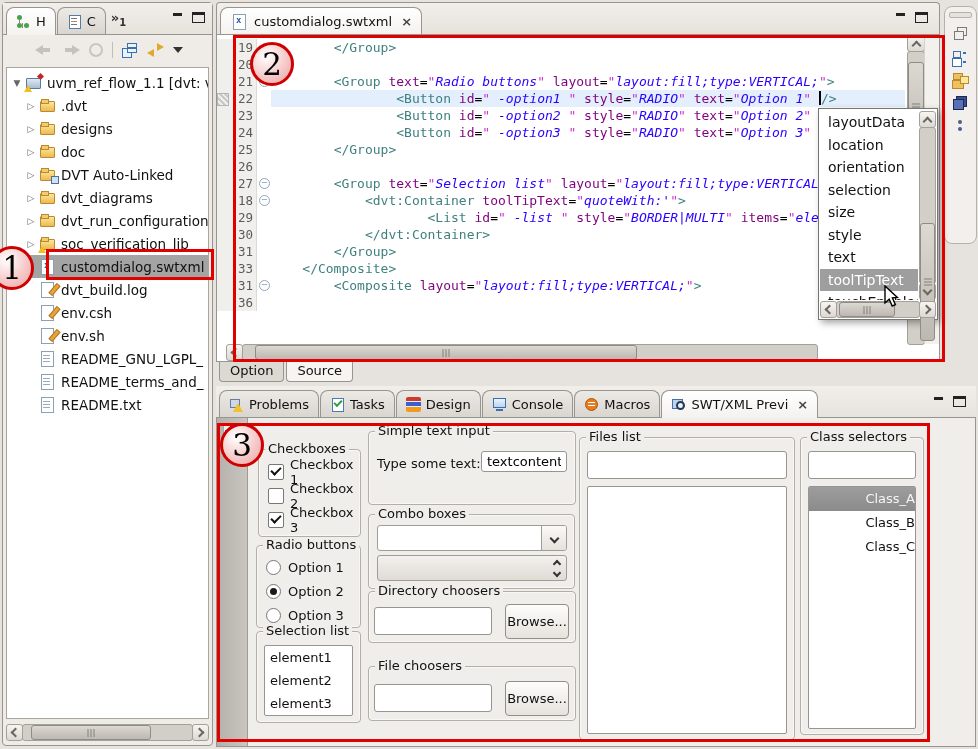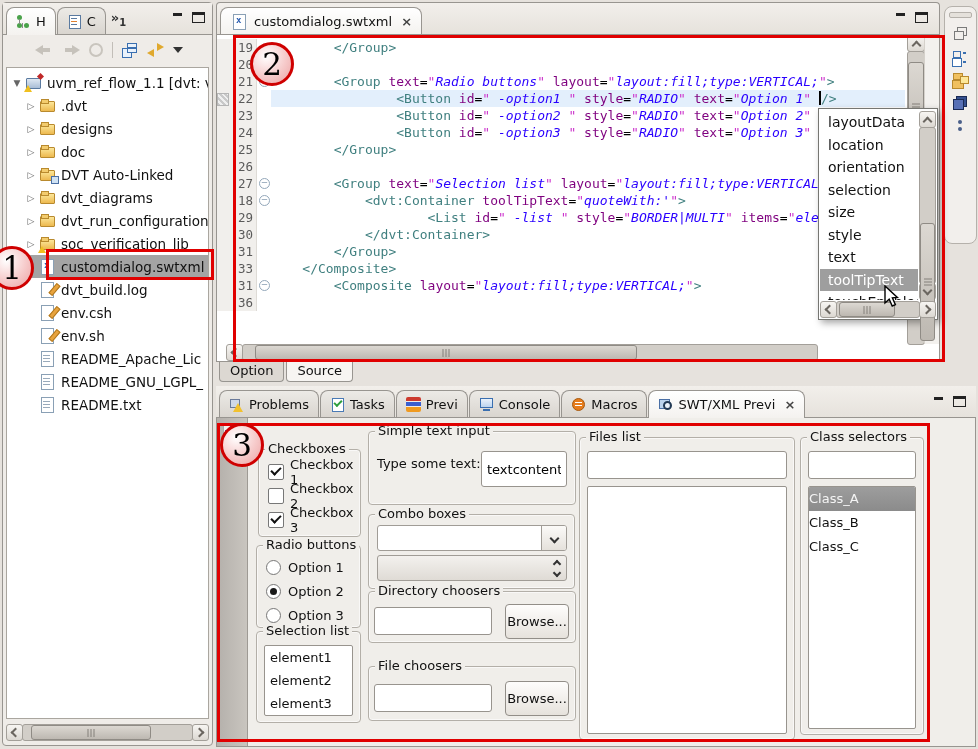--- a/index.html
+++ b/index.html
@@ -147,21 +147,21 @@
   .gtitle{position:absolute;top:-9px;left:6px;background:#f0eeea;padding:0 3px;font-size:13px;white-space:nowrap}
   .cbrow,.rbrow{display:flex;align-items:center;height:24px}
   .cb{width:14px;height:14px;border:1px solid #777;border-radius:2px;background:#fff;margin:0 6px 0 9px;position:relative;flex:none}
   .cb.on::after{content:"";position:absolute;left:2px;top:2px;width:8px;height:4px;border-left:2px solid #111;border-bottom:2px solid #111;transform:rotate(-45deg)}
   .rb{width:13px;height:13px;border:1px solid #777;border-radius:50%;background:#fff;margin:0 7px 0 9px;position:relative;flex:none}
   .rb.on::after{content:"";position:absolute;inset:3px;background:#1a1a1a;border-radius:50%}
   .inp{border:1px solid #98948e;border-radius:3px;background:#fff;font:13px "DejaVu Sans",sans-serif;padding:0 5px;box-sizing:border-box;position:absolute}
   .btn{position:absolute;background:linear-gradient(#fefdfc,#e6e2dc);border:1px solid #928e88;border-radius:4px;display:flex;align-items:center;justify-content:center;font-size:13px}
   .whitebox{position:absolute;background:#fff;border:1px solid #98948e;border-radius:2px;overflow:hidden}
   .slist-item{height:23px;line-height:23px;padding-left:5px}
-  .cls-item{height:24px;line-height:24px;text-align:left}
+  .cls-item{height:24px;line-height:24px;text-align:right}
   .cls-item.sel{background:linear-gradient(#9d9d9d,#8b8b8b);color:#f5f5f5}
   .combo{position:absolute;background:#fff;border:1px solid #a09c96;border-radius:3px;box-sizing:border-box}
   .combo .cbtn{position:absolute;right:0;top:0;bottom:0;width:24px;background:linear-gradient(#fbfaf8,#e5e1db);border-left:1px solid #a09c96;border-radius:0 2px 2px 0;display:flex;align-items:center;justify-content:center}
   .combo2{background:linear-gradient(#f3f1ee,#dfdbd5)}
   .spin{position:absolute;right:6px;top:0;bottom:0;display:flex;flex-direction:column;justify-content:center;gap:3px;align-items:center}
   .chev.s{width:4px;height:4px;border-color:#333}
   
   .ann-rect{position:absolute;border:3px solid #e00000;z-index:45;pointer-events:none;box-sizing:border-box}
   .ann-circle{position:absolute;width:44px;height:44px;border:3px solid #cf0000;border-radius:50%;z-index:46;
       background:radial-gradient(circle at 35% 30%,#ffffff,#f6caca 55%,#eca3a3);display:flex;align-items:center;justify-content:center;
@@ -265,26 +265,26 @@
         <span class="tlabel">env.csh</span>
       </div>
       <div class="trow" style="padding-left: 17px;">
         <span class="tarrow"></span>
         <span class="ficon i-log-file"></span>
         <span class="tlabel">env.sh</span>
       </div>
       <div class="trow" style="padding-left: 17px;">
         <span class="tarrow"></span>
         <span class="ficon i-text-file"></span>
-        <span class="tlabel">README_Apache_Lic</span>
+        <span class="tlabel">README_GNU_LGPL_</span>
       </div>
       <div class="trow" style="padding-left: 17px;">
         <span class="tarrow"></span>
         <span class="ficon i-text-file"></span>
-        <span class="tlabel">README_GNU_LGPL_</span>
+        <span class="tlabel">README_terms_and_</span>
       </div>
       <div class="trow" style="padding-left: 17px;">
         <span class="tarrow"></span>
         <span class="ficon i-text-file"></span>
         <span class="tlabel">README.txt</span>
       </div>
     </div>
   <div class="hscroll" style="left:3px;right:3px;bottom:4px">
     <span class="sbtn">
         <span class="chev l"></span>
@@ -496,21 +496,21 @@
       <div class="tab">
         <span class="ti ti-problems"></span>
         <span>Problems</span>
       </div>
       <div class="tab">
         <span class="ti ti-tasks"></span>
         <span>Tasks</span>
       </div>
       <div class="tab">
         <span class="ti ti-layers"></span>
-        <span>Previ</span>
+        <span>Design</span>
       </div>
       <div class="tab">
         <span class="ti ti-console"></span>
         <span>Console</span>
       </div>
       <div class="tab">
         <span class="ti ti-macros"></span>
         <span>Macros</span>
       </div>
       <div class="tab active">
@@ -569,21 +569,21 @@
       <div class="whitebox" id="sel-list" style="left:7px;top:13px;right:7px;bottom:6px">
           <div class="slist-item">element1</div>
           <div class="slist-item">element2</div>
           <div class="slist-item">element3</div>
         </div>
     </div>
 
     <div class="grp" style="left:151px;top:13px;width:206px;height:72px">
       <span class="gtitle">Simple text input</span>
       <span style="position:absolute;left:8px;top:24px">Type some text:</span>
-      <input class="inp" style="left: 112px; top: 19px; width: 86px; height: 36px;" value="textcontent">
+      <input class="inp" style="left: 112px; top: 19px; width: 86px; height: 21px;" value="textcontent">
     </div>
 
     <div class="grp" style="left:151px;top:96px;width:205px;height:73px">
       <span class="gtitle">Combo boxes</span>
       <div class="combo" style="left:8px;top:10px;width:190px;height:26px">
         <span class="cbtn">
             <span class="chev d" style="margin:0;border-color:#333"></span>
           </span>
       </div>
       <div class="combo combo2" style="left:8px;top:40px;width:190px;height:26px">

